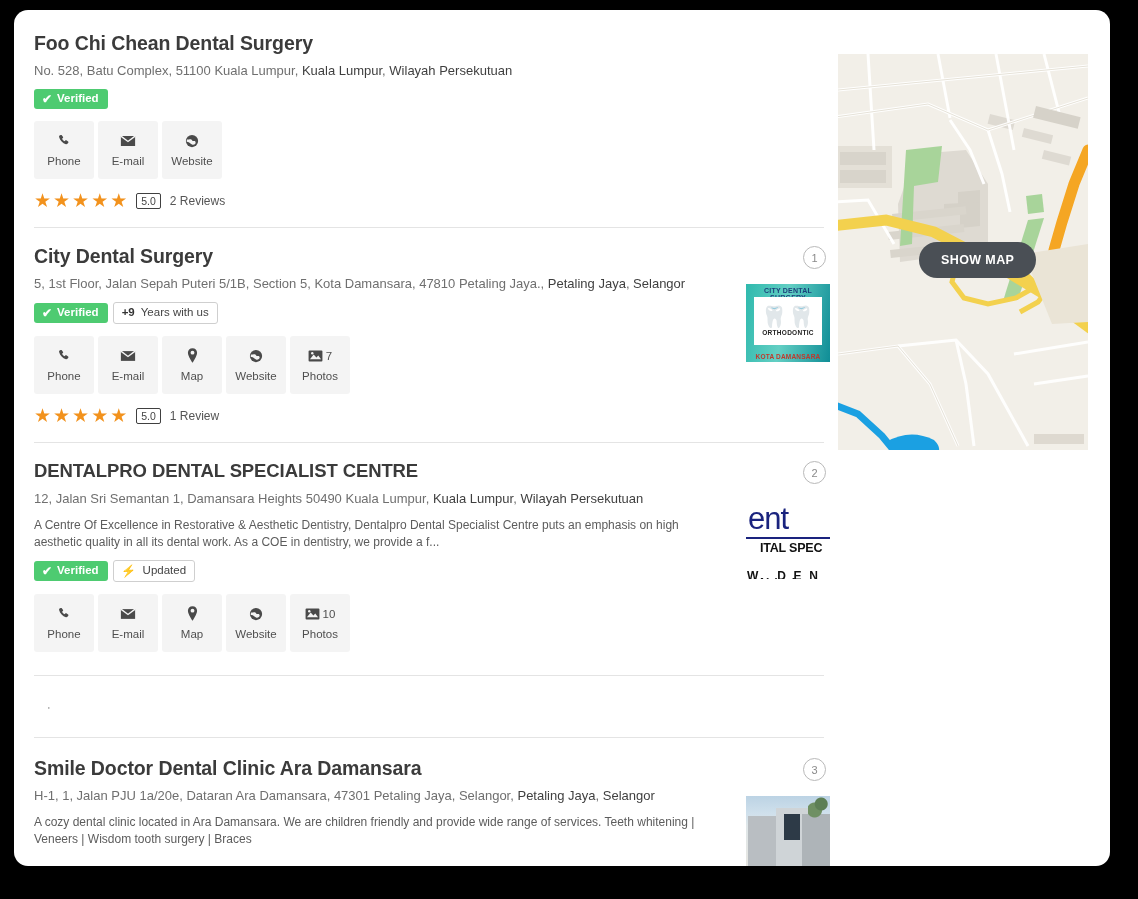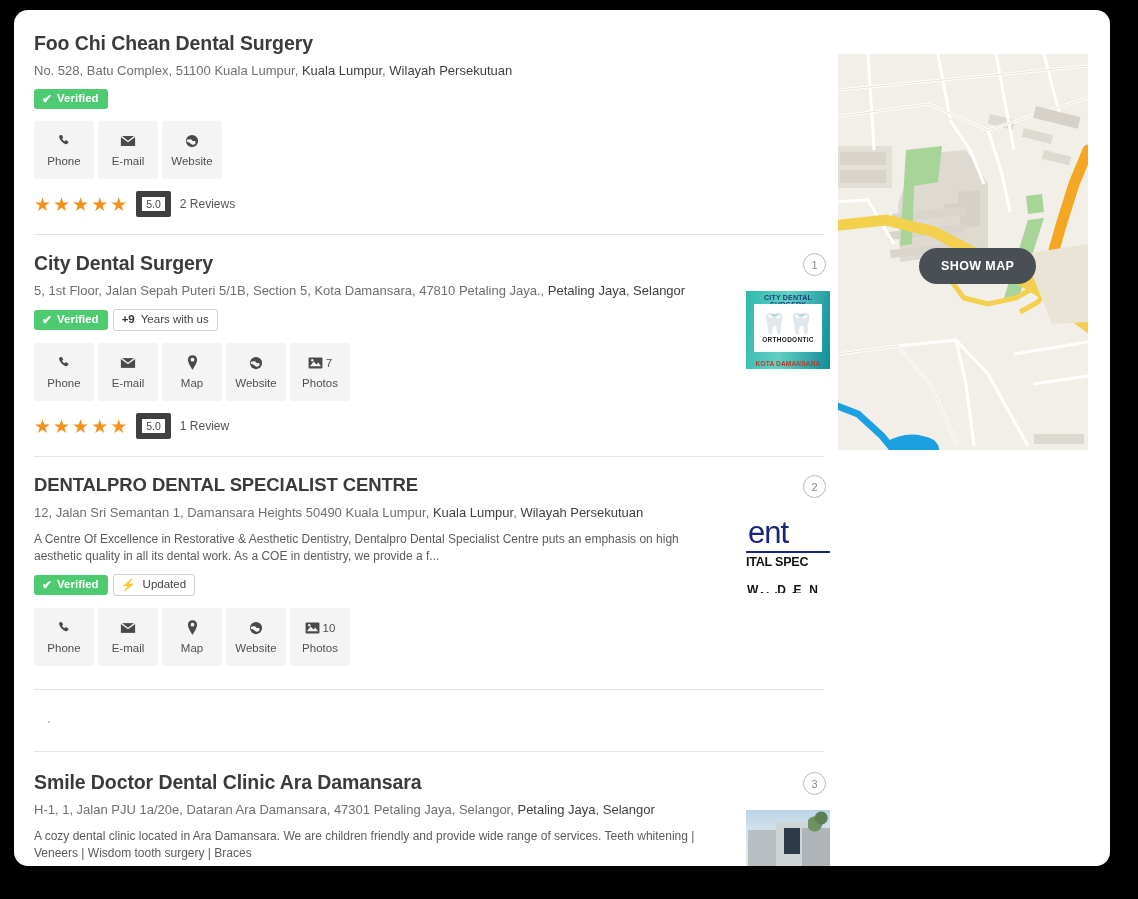--- a/index.html
+++ b/index.html
@@ -62,21 +62,21 @@
     display:flex;flex-direction:column;align-items:center;justify-content:center;
     gap:7px;cursor:pointer;
   }
   .action .ic{height:15px;display:flex;align-items:center;justify-content:center;color:#4a4a4a;}
   .action .lbl{font-size:11.5px;color:#4f4f4f;line-height:12px;}
   .action .ic .cnt{font-size:11.5px;color:#4f4f4f;margin-left:3px;}
 
   .rating{margin-top:12px;display:flex;align-items:center;gap:9px;}
   .stars{display:flex;gap:2px;color:#f2921d;font-size:19px;line-height:19px;}
   .score{
-    border:6px solid #404040;border-radius:2px;font-size:10.5px;color:#444;
+    border:1px solid #404040;border-radius:2px;font-size:10.5px;color:#444;
     padding:1px 4px;line-height:12px;
   }
   .revcount{font-size:12px;color:#555;}
 
   .thumb{
     position:absolute;right:-6px;width:84px;height:78px;overflow:hidden;
     background:#fff;
   }
   .rank{
     position:absolute;right:-2px;top:4px;width:21px;height:21px;border-radius:50%;
@@ -102,21 +102,21 @@
   .logo-city .lc-bot{
     position:absolute;bottom:2px;left:0;right:0;text-align:center;
     font-size:6.5px;font-weight:bold;color:#c0392b;letter-spacing:.2px;
   }
   .logo-dent{width:100%;height:100%;background:#fff;position:relative;overflow:hidden;}
   .logo-dent .ld-ent{
     position:absolute;left:2px;top:2px;font-size:31px;font-weight:normal;color:#1a237e;
     letter-spacing:-1px;line-height:31px;
   }
   .logo-dent .ld-rule{position:absolute;left:0;top:36px;width:100%;height:2px;background:#1a237e;}
-  .logo-dent .ld-l2{position:absolute;left:0;top:40px;font-size:12.5px;font-weight:bold;color:#111;letter-spacing:-.2px;}
+  .logo-dent .ld-l2{position:absolute;left:14px;top:40px;font-size:12.5px;font-weight:bold;color:#111;letter-spacing:-.2px;}
   .logo-dent .ld-l3{position:absolute;left:12px;top:55px;font-size:11px;font-weight:bold;color:#111;letter-spacing:3px;margin-top:20px;}
   .logo-dent .ld-l4{position:absolute;left:1px;top:68px;font-size:12px;font-weight:bold;color:#111;letter-spacing:2.2px;}
 
   .photo-bldg{
     width:100%;height:100%;position:relative;overflow:hidden;
     background:linear-gradient(#bcd3e4 0%,#cfe0ec 22%,#dfe6e8 38%,#e8e6e0 100%);
   }
   .photo-bldg .pb-b1{position:absolute;left:2px;top:20px;width:40px;height:58px;background:#b9bec2;}
   .photo-bldg .pb-b2{position:absolute;left:30px;top:12px;width:32px;height:66px;background:#cfd4d7;}
   .photo-bldg .pb-b3{position:absolute;left:56px;top:18px;width:28px;height:60px;background:#aeb4b8;}
@@ -132,21 +132,21 @@
   
   .mappanel{
     position:absolute;left:824px;top:44px;width:250px;height:396px;
     overflow:hidden;background:#f2efe8;
   }
   .mapimg{position:absolute;inset:0;overflow:hidden;}
   .showmap{
     position:absolute;left:81px;top:188px;
     background:#4a4f55;color:#fff;border-radius:20px;
     padding:11px 22px;font-size:12.5px;font-weight:bold;letter-spacing:.4px;
-    cursor:pointer;z-index:5;margin-top:6px;
+    cursor:pointer;z-index:5;
   }
 </style>
 </head>
 <body>
 
 <div class="page-shadow"></div>
 <div class="page">
 <div class="content">
 
   <div class="mappanel">

